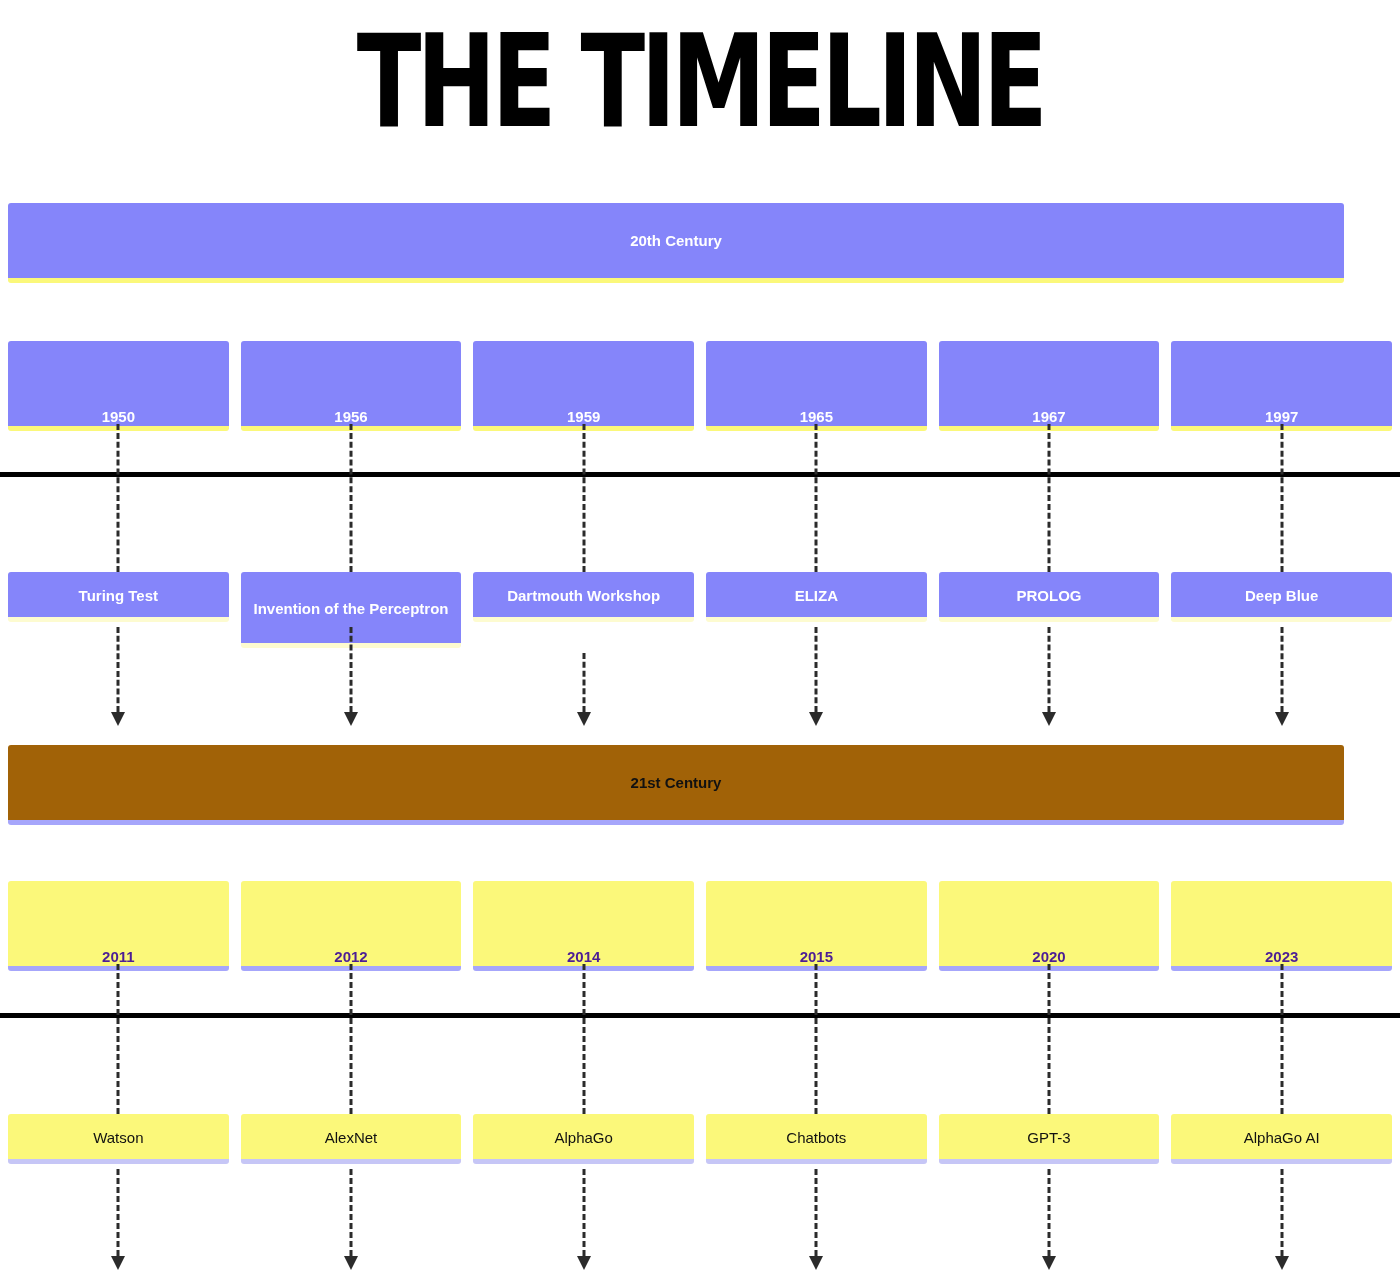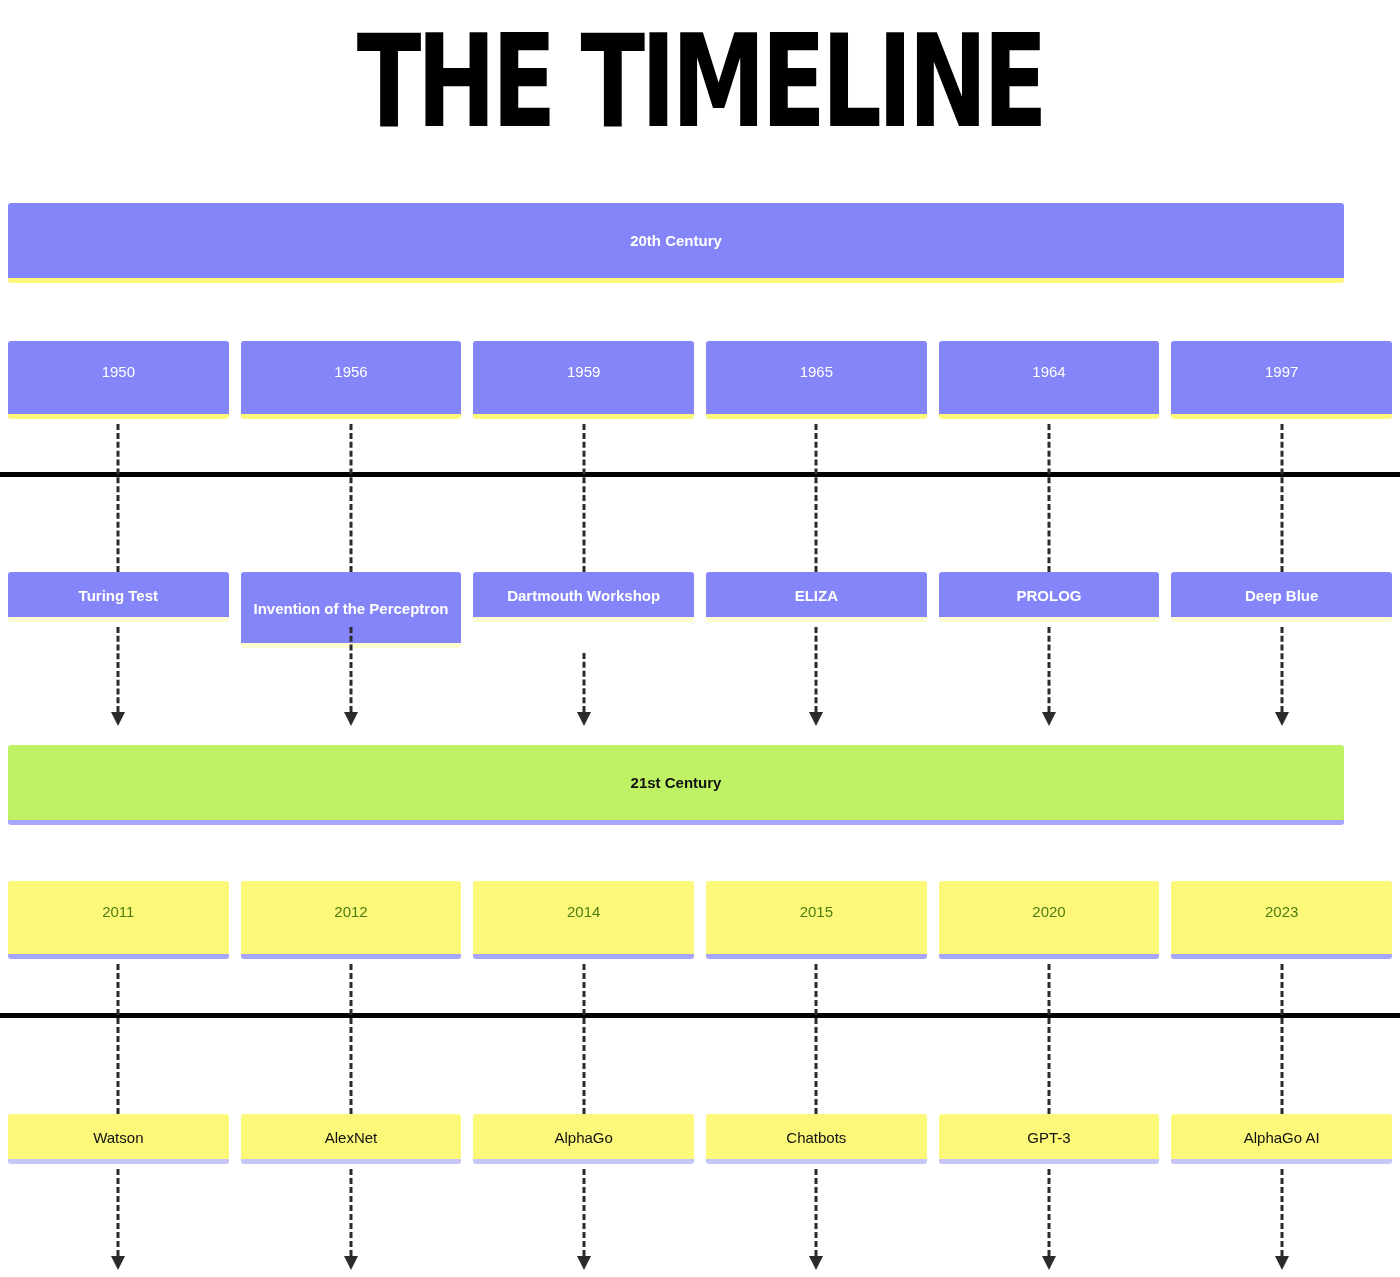--- a/index.html
+++ b/index.html
@@ -52,21 +52,21 @@
     font-weight: 700;
   }
   .banner-20 {
     top: 203px;
     background: #8585fa;
     color: #ffffff;
     border-bottom: 5px solid #fbf87a;
   }
   .banner-21 {
     top: 745px;
-    background: #bef264;
+    background: #a16207;
     color: #111111;
     border-bottom: 5px solid #a6a6fb;
   }
 
   
   .row {
     position: absolute;
     left: 8px;
     width: 1384px;
     display: grid;
@@ -86,31 +86,32 @@
     padding-top: 22px;
     border-radius: 3px;
     text-align: center;
     font-size: 15px;
     line-height: 1.18;
   }
 
   
   .year-row { }
   .box-year {
-    height: 78px;
-    font-weight: 400;
+    height: 90px;
+    font-weight: 700;
+    align-items: flex-end;
   }
   .box-year.purple {
     background: #8585fa;
     color: #ffffff;
     border-bottom: 5px solid #fbf87a;
   }
   .box-year.yellow {
     background: #fbf87a;
-    color: #4d7c0f;
+    color: #4c1d95;
     border-bottom: 5px solid #a6a6fb;
   }
 
   
   .box-event {
     min-height: 50px;
     padding-top: 14px;
     padding-bottom: 12px;
     padding-left: 6px;
     padding-right: 6px;
@@ -199,21 +200,21 @@
         <span>1959</span>
       </div>
     </div>
     <div class="cell">
       <div class="box box-year purple">
         <span>1965</span>
       </div>
     </div>
     <div class="cell">
       <div class="box box-year purple">
-        <span>1964</span>
+        <span>1967</span>
       </div>
     </div>
     <div class="cell">
       <div class="box box-year purple">
         <span>1997</span>
       </div>
     </div>
   </div>
 
   <div class="sep" style="top:472px;"></div>

